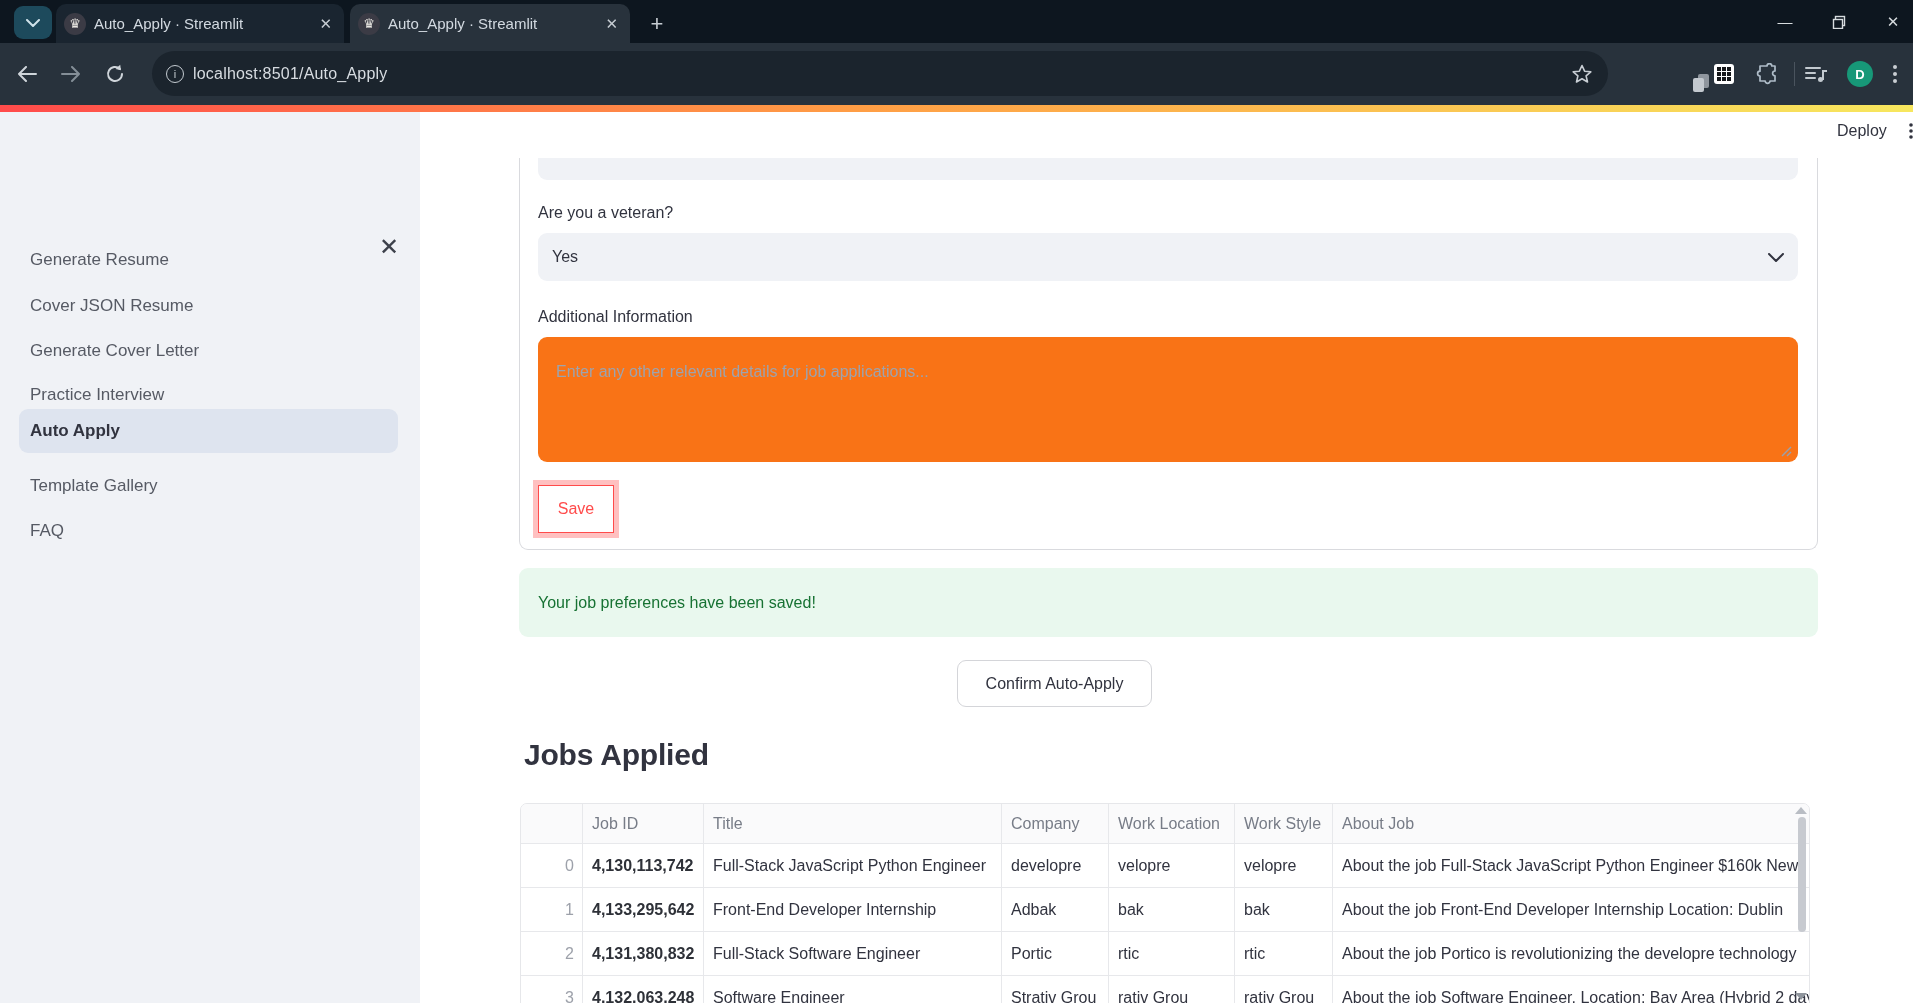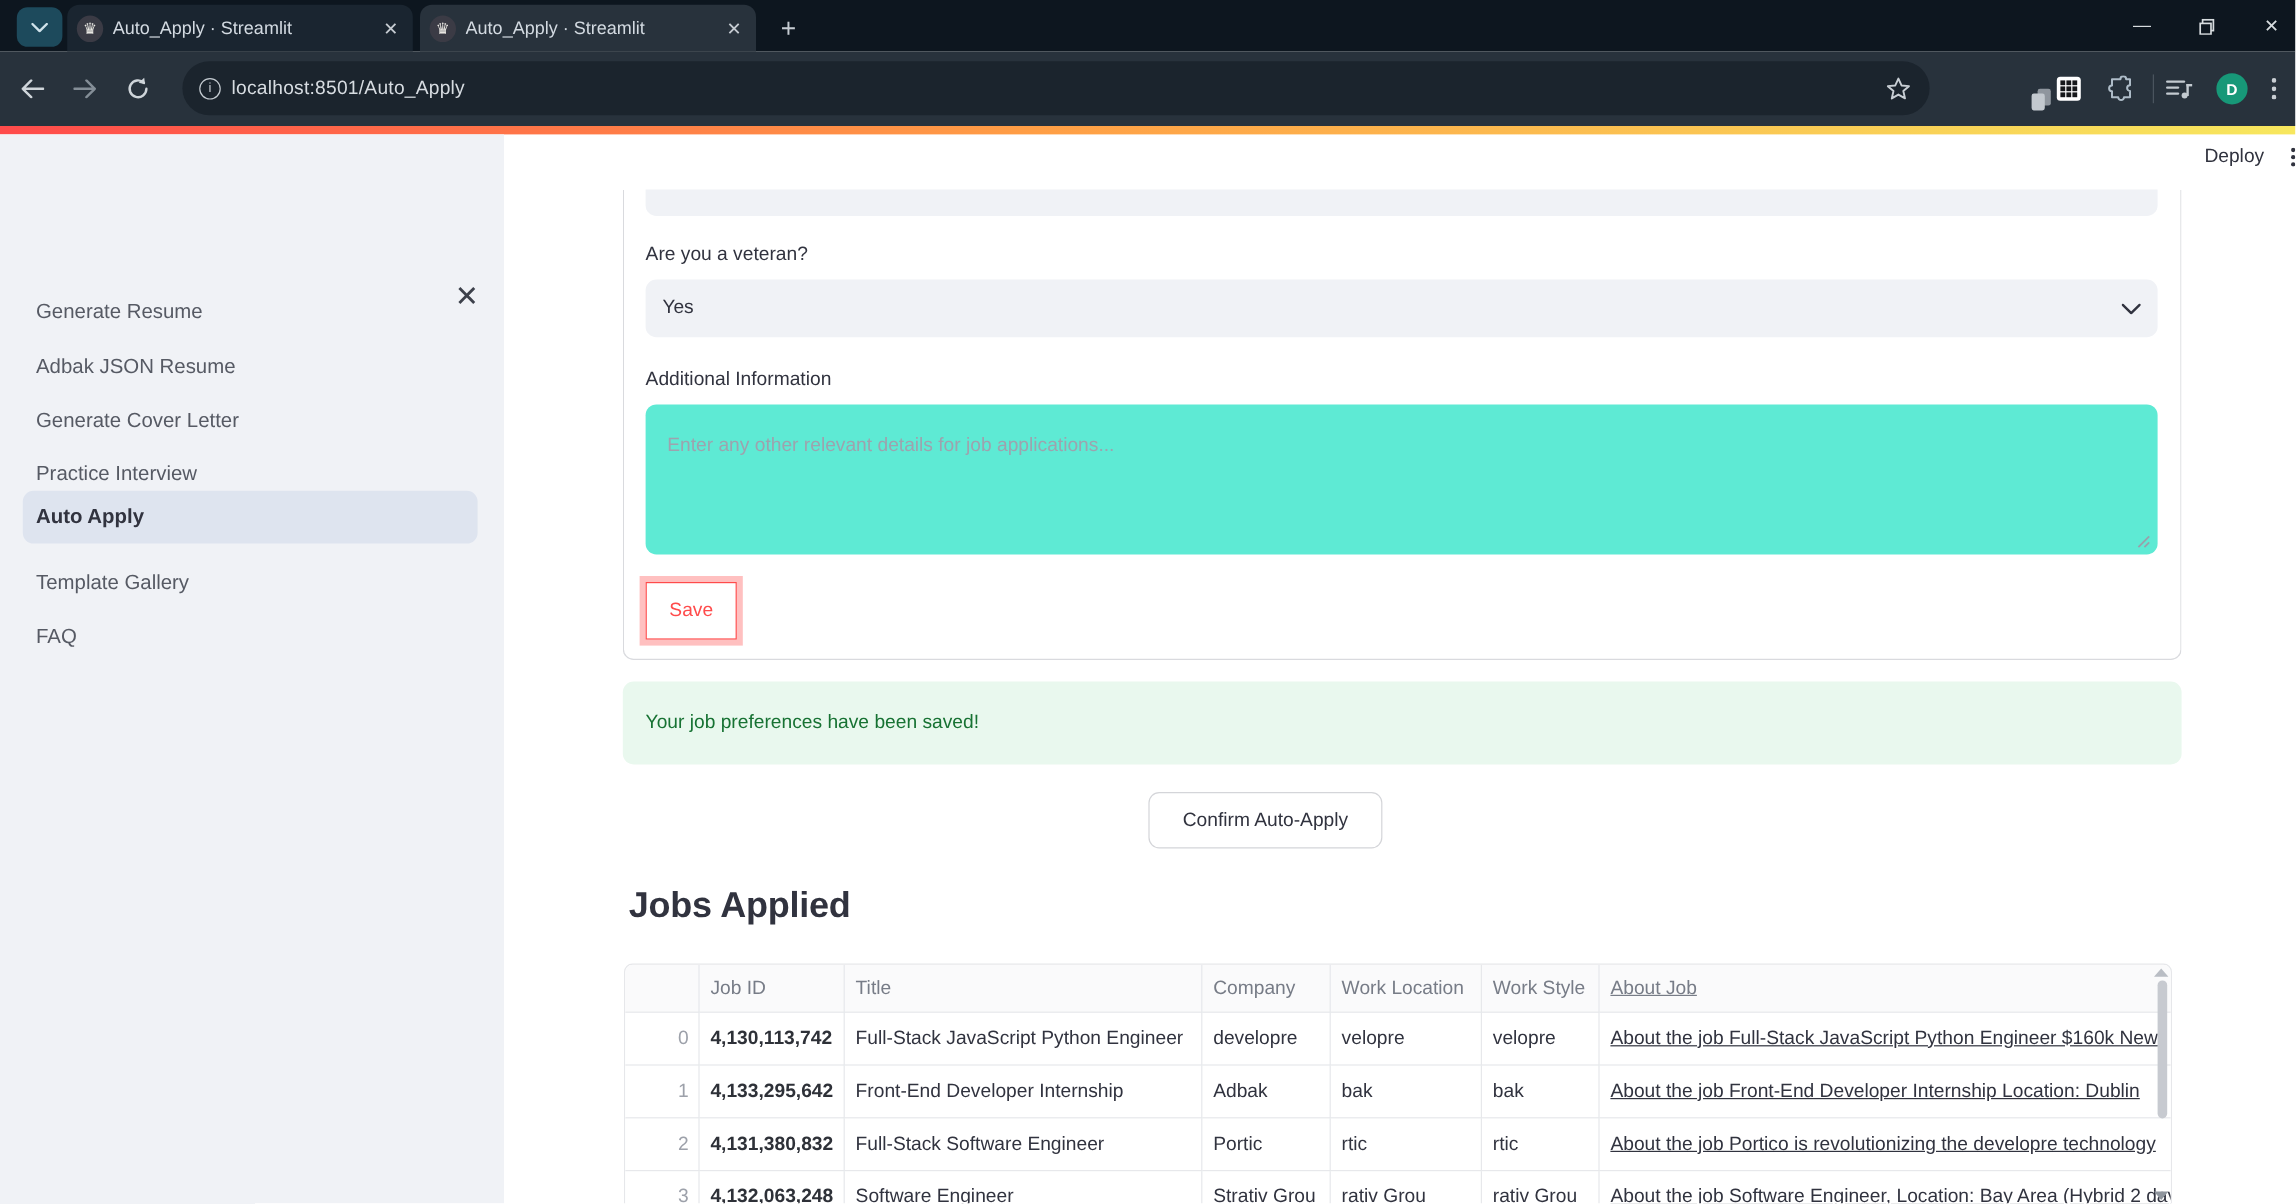--- a/index.html
+++ b/index.html
@@ -57,21 +57,21 @@
   .appbar-right { position:absolute; left:1805px; top:122px; display:flex; align-items:center; gap:22px;margin-left:32px; }
   .deploy { color:#31333f; font-size:16px; }
 
   .form-box { left:519px; top:158px; width:1299px; height:392px;
     border:1px solid #d9dade; border-top:none; border-radius:0 0 9px 9px; background:#fff; }
   .sliver { left:538px; top:158px; width:1260px; height:22px; background:#f0f2f6; border-radius:0 0 9px 9px; }
   .flabel { color:#31333f; font-size:16px; }
   .selectbox { left:538px; top:233px; width:1260px; height:48px; background:#f0f2f6; border-radius:9px;
     display:flex; align-items:center; padding:0 14px; color:#31333f; font-size:16px; }
   .selectbox .chev { margin-left:auto; }
-  .textarea { left:538px; top:337px; width:1260px; height:125px; background:#5eead4; border-radius:9px;
+  .textarea { left:538px; top:337px; width:1260px; height:125px; background:#f97316; border-radius:9px;
     padding:26px 18px; }
   .textarea textarea { width:100%; height:100%; background:transparent; border:none; resize:none;
     font-family:"Liberation Sans", sans-serif; font-size:16px; color:#31333f; outline:none; }
   .textarea textarea::placeholder { color:#9da3ae; opacity:1; }
   .resize-h { position:absolute; right:6px; bottom:5px; }
   .save-btn { left:538px; top:485px; min-width:76px; height:48px; background:#fff;
     border:1px solid #ff4b4b; border-radius:0; color:#ff4b4b; font-size:16px;
     padding:0 18px; display:flex; align-items:center; justify-content:center;
     box-shadow:0 0 0 5px rgba(255,75,75,0.35); }
   .alert-success { left:519px; top:568px; width:1299px; height:69px; background:#e9f8ee; border-radius:9px;
@@ -83,21 +83,21 @@
 
   
   .table { left:520px; top:803px; width:1290px; height:248px; border:1px solid #e6e7ea;
     border-radius:7px 7px 0 0; background:#fff; overflow:hidden; }
   .trow { display:grid; grid-template-columns:62px 121px 298px 107px 126px 98px 1fr; }
   .trow.head { height:40px; background:#fafafb; }
   .trow.body { height:44px; background:#fff; }
   .tcell { border-right:1px solid #e7e8eb; border-bottom:1px solid #e7e8eb;
     display:flex; align-items:center; padding:0 9px; font-size:16px; color:#31333f;
     white-space:nowrap; overflow:hidden; }
-  .tcell.last { border-right:none;text-decoration:underline; }
+  .tcell.last { border-right:none; }
   .trow.head .tcell { color:#777c87; }
   .tcell.idx { justify-content:flex-end; color:#9da1aa; padding-right:8px; }
   .tcell.jobid { font-weight:600; color:#2e3138; }
   .vscroll-thumb { position:absolute; left:1277px; top:13px; width:8px; height:115px;
     border-radius:4px; background:#c7cad0; }
   .vscroll-up { position:absolute; left:1274px; top:3px; width:0; height:0;
     border-left:6px solid transparent; border-right:6px solid transparent; border-bottom:7px solid #b9bdc4; }
   .vscroll-down { position:absolute; left:1274px; top:189px; width:0; height:0;
     border-left:6px solid transparent; border-right:6px solid transparent; border-top:7px solid #8f959d; }
 
@@ -218,21 +218,21 @@
   </div>
 
   <div class="abs deco"></div>
 
   <div class="abs sidebar">
     <div class="sb-close">✕</div>
     <div class="nav-item" style="top:126px">
         <span>Generate Resume</span>
       </div>
     <div class="nav-item" style="top:172px">
-        <span>Adbak JSON Resume</span>
+        <span>Cover JSON Resume</span>
       </div>
     <div class="nav-item" style="top:217px">
         <span>Generate Cover Letter</span>
       </div>
     <div class="nav-item" style="top:261px">
         <span>Practice Interview</span>
       </div>
     <div class="nav-item active" style="top:297px">
         <span>Auto Apply</span>
       </div>

